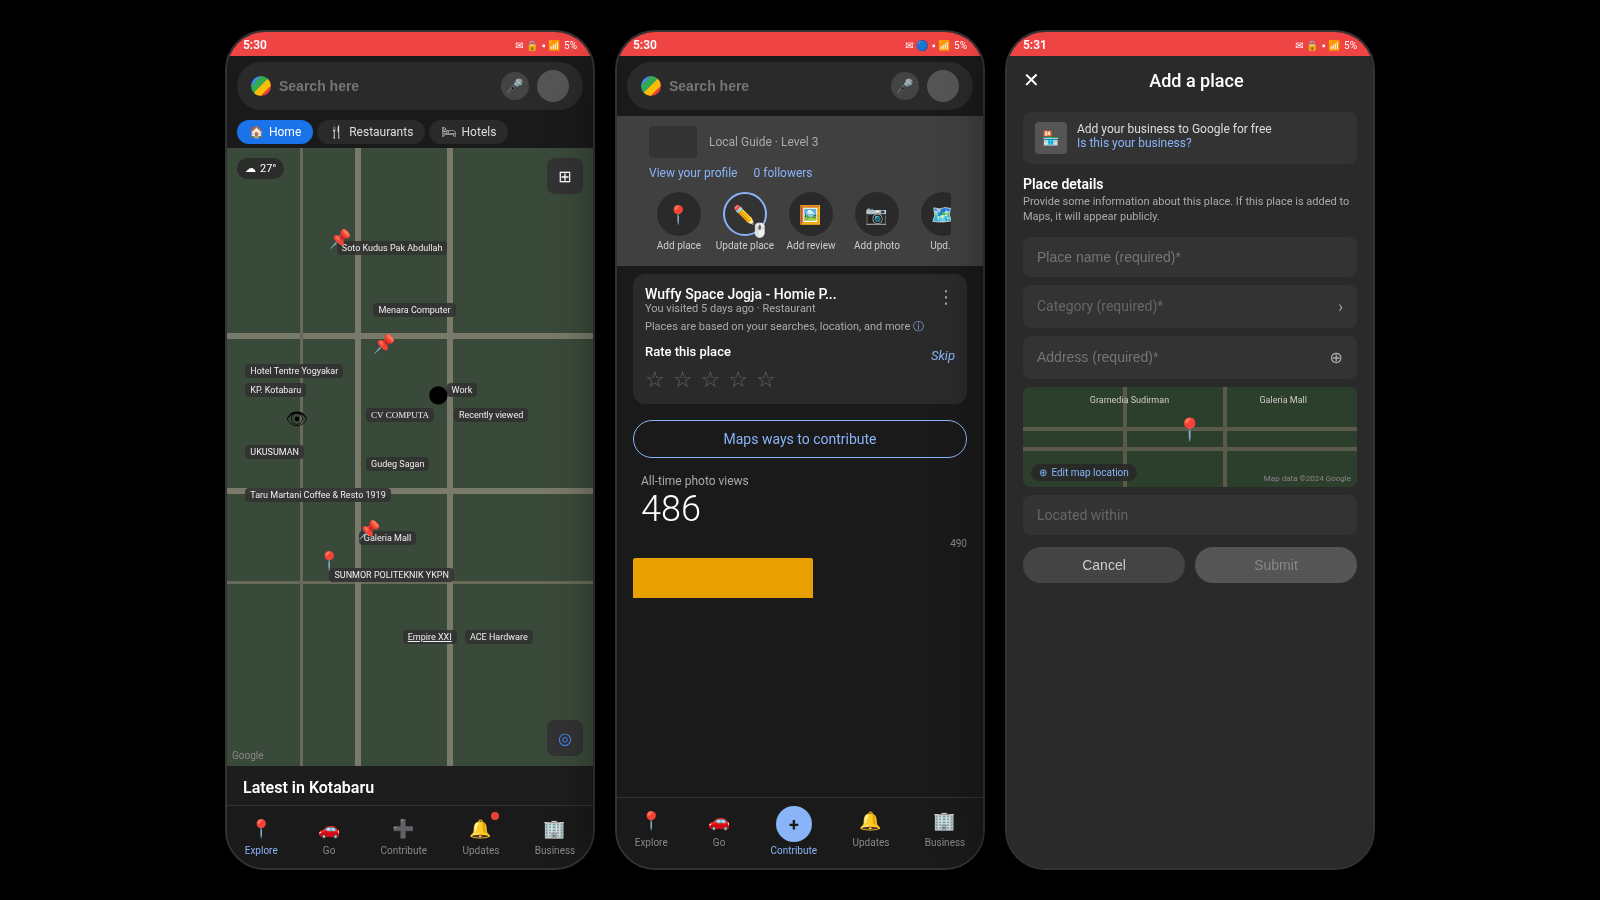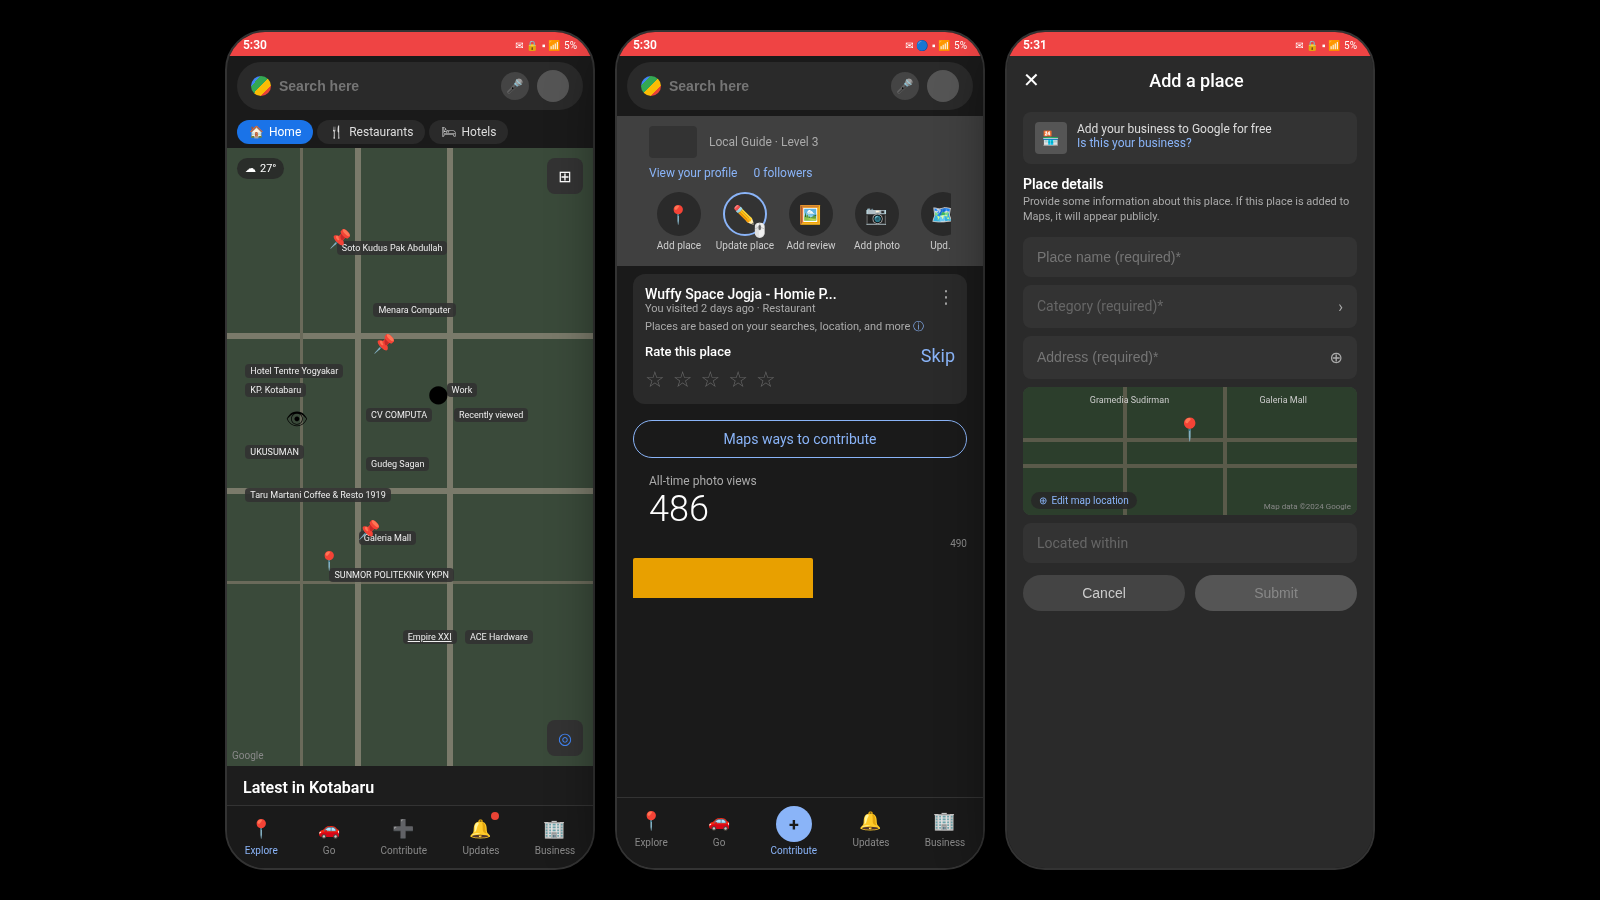--- a/index.html
+++ b/index.html
@@ -260,35 +260,35 @@
       margin-bottom: 4px;
     }
     .place-name { color: #fff; font-size: 14px; font-weight: 500; }
     .place-meta { color: #aaa; font-size: 11px; }
     .place-desc { color: #aaa; font-size: 11px; margin-top: 4px; }
     .rate-section { margin-top: 10px; }
     .rate-label { color: #fff; font-size: 13px; font-weight: 500; margin-bottom: 8px; }
     .rate-stars { display: flex; gap: 8px; }
     .star { color: #666; font-size: 22px; }
     .rate-skip {
-      color: #8ab4f8; font-size: 18px; cursor: pointer;
+      color: #8ab4f8; font-size: 13px; cursor: pointer; font-style: italic;
     }
     .rate-row { display: flex; justify-content: space-between; align-items: center; }
     .contribute-btn {
       background: transparent;
       border: 1px solid #8ab4f8;
       border-radius: 24px;
       color: #8ab4f8;
       padding: 10px 20px;
       font-size: 14px;
       margin: 8px 16px;
       cursor: pointer;
       text-align: center;
     }
-    .photo-views-section { padding: 8px 16px; margin-left: 16px; }
+    .photo-views-section { padding: 8px 24px; }
     .photo-views-label { color: #aaa; font-size: 12px; }
     .photo-views-count { color: #fff; font-size: 36px; font-weight: 300; }
     .chart-area {
       padding: 0 16px;
       position: relative;
       height: 60px;
     }
     .chart-bar {
       position: absolute;
       bottom: 0; left: 16px;
@@ -347,21 +347,21 @@
       color: #666;
       font-size: 14px;
       flex: 1;
     }
     .field-icon { color: #aaa; font-size: 16px; }
     .chevron-right { color: #aaa; font-size: 16px; }
     .map-preview {
       margin: 4px 16px;
       border-radius: 8px;
       overflow: hidden;
-      height: 128px;
+      height: 100px;
       background: #3a4a3a;
       position: relative;
       padding-left: 20px;
     }
     .map-preview-bg { position: absolute; inset: 0; background: #2c3e2c; }
     .map-preview-pin {
       position: absolute;
       top: 30px; left: 50%;
       transform: translateX(-50%);
       font-size: 22px;
@@ -461,21 +461,21 @@
 
         <div class="road-h2" style="top:30%;left:0;right:0;"></div>
         <div class="road-h2" style="top:55%;left:0;right:0;"></div>
         <div class="road-h" style="top:70%;left:0;right:0;"></div>
         <div class="road-v2" style="left:35%;top:0;bottom:0;"></div>
         <div class="road-v2" style="left:60%;top:0;bottom:0;"></div>
         <div class="road-v" style="left:20%;top:0;bottom:0;"></div>
 
         <div class="map-label-place" style="top:15%;left:30%;">Soto Kudus Pak Abdullah</div>
         <div class="map-label-place" style="top:35%;left:5%;">Hotel Tentre Yogyakar</div>
-        <div class="map-label-place" style="top:42%;left:38%;">CV COMPUTA</div>
+        <div class="map-label-place" style="top:42%;left:38%;font-family:Liberation Serif, serif;">CV COMPUTA</div>
         <div class="map-label-place" style="top:25%;left:40%;">Menara Computer</div>
         <div class="map-label-place" style="top:55%;left:5%;">Taru Martani Coffee &amp; Resto 1919</div>
         <div class="map-label-place" style="top:62%;left:36%;">Galeria Mall</div>
         <div class="map-label-place" style="top:50%;left:38%;">Gudeg Sagan</div>
         <div class="map-label-place" style="top:48%;left:5%;">UKUSUMAN</div>
         <div class="map-label-place" style="top:38%;left:5%;">KP. Kotabaru</div>
         <div class="map-label-place" style="top:38%;left:60%;">Work</div>
         <div class="map-label-place" style="top:68%;left:28%;">SUNMOR POLITEKNIK YKPN</div>
         <div class="map-label-place" style="top:78%;left:48%;text-decoration:underline;">Empire XXI</div>
         <div class="map-label-place" style="top:78%;left:65%;">ACE Hardware</div>
@@ -577,21 +577,21 @@
         <div class="contrib-icon-item">
           <div class="contrib-icon-circle">🗺️</div>
           <span class="contrib-icon-label">Upd...</span>
         </div>
       </div>
     </div>
     <div class="place-card">
       <div class="place-card-header">
         <div>
           <div class="place-name">Wuffy Space Jogja - Homie P...</div>
-          <div class="place-meta">You visited 2 days ago · Restaurant</div>
+          <div class="place-meta">You visited 5 days ago · Restaurant</div>
         </div>
         <span style="color:#aaa;font-size:18px;cursor:pointer;">⋮</span>
       </div>
       <div class="place-desc">
         <span>Places are based on your searches, location, and more</span>
         <span style="color:#8ab4f8;">ⓘ</span>
       </div>
       <div class="rate-section">
         <div class="rate-row">
           <span class="rate-label">Rate this place</span>

